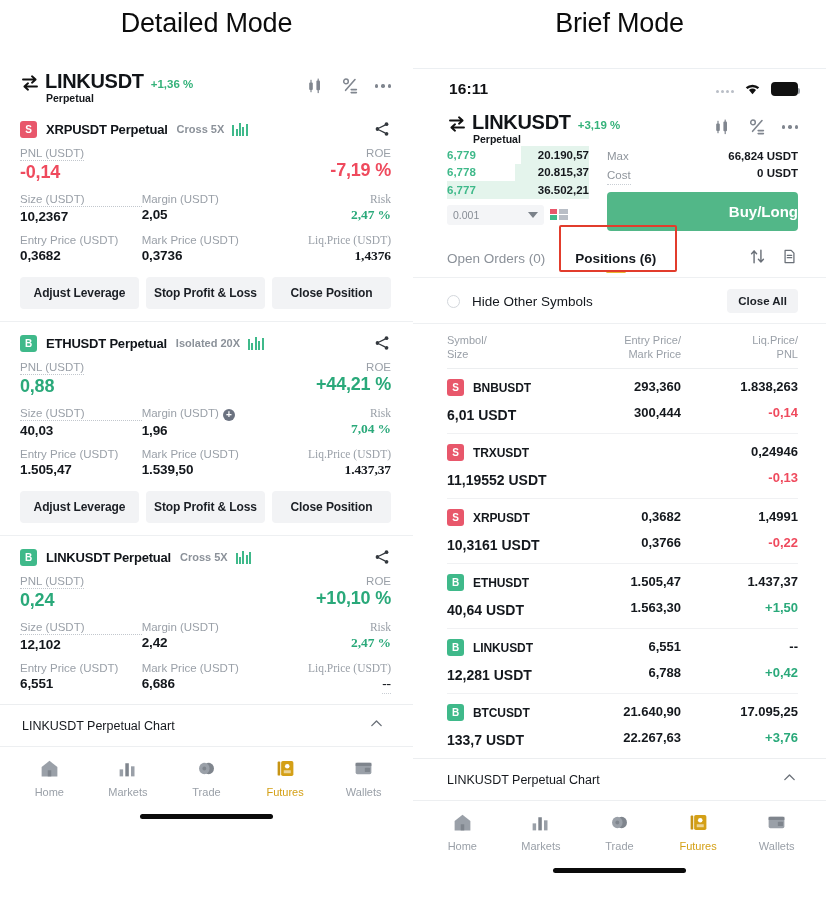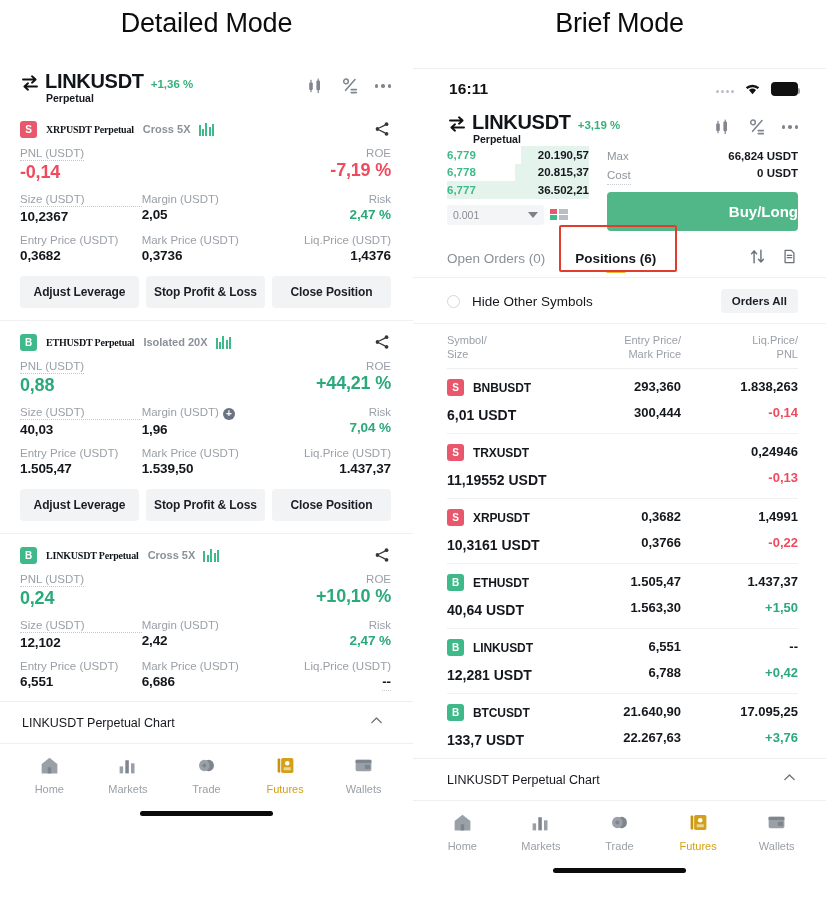--- a/index.html
+++ b/index.html
@@ -62,36 +62,36 @@
   
   .poscard { padding:6px 22px 0 20px; }
   .pc-top { display:flex; align-items:center; padding:6px 0 2px 0;}
   .side-badge {
     width:17px;height:17px;border-radius:3px;color:#fff;font-size:10px;
     font-weight:bold;display:flex;align-items:center;justify-content:center;
     margin-right:9px; flex:0 0 auto;
   }
   .side-S { background:#e8576b; }
   .side-B { background:#3fb98a; }
-  .pc-title { font-size:10px; font-weight:bold; color:#11151a; letter-spacing:-0.2px;font-family:Liberation Serif, serif;}
+  .pc-title { font-size:13px; font-weight:bold; color:#11151a; letter-spacing:-0.2px;}
   .pc-lev { font-size:11px; color:#8b9199; margin-left:9px; font-weight:bold;}
   .bars-ico { margin-left:8px; display:flex; align-items:flex-end; gap:1.4px; height:13px;}
   .bars-ico i { width:2px; background:#3fb98a; display:block; }
   .share-ico { margin-left:auto; width:18px;height:18px;}
 
   .row2 { display:flex; justify-content:space-between; margin-top:7px; }
   .lbl  { font-size:11.5px; color:#9aa0a8; }
   .lbl.dot { border-bottom:1.4px dotted #c2c7cd; padding-bottom:1px;}
   .big { font-size:18px; font-weight:bold; margin-top:1px; letter-spacing:-0.2px;}
   .big.red { color:#ef4a5d; }
   .big.green { color:#2aa97a; }
   .grid3 { display:flex; margin-top:10px; }
   .g-col { flex:1; }
   .g-col.c2 { flex:1.05; }
-  .g-col.c3 { text-align:right; }
+  .g-col.c3 { text-align:right;font-family:Liberation Serif, serif; }
   .val { font-size:13.5px; font-weight:bold; color:#13171c; margin-top:2px; letter-spacing:-0.1px;}
   .val.green { color:#2aa97a; font-weight:bold; }
   .val.dot { border-bottom:1.4px dotted #c9ced4; display:inline-block; padding-bottom:1px;}
   .plus-ico { display:inline-block;width:12px;height:12px;border-radius:50%;
               background:#6b7280;color:#fff;font-size:10px;line-height:12px;
               text-align:center;margin-left:4px;font-weight:bold;vertical-align:-1px;}
   .btnrow { display:flex; gap:7px; margin-top:13px; padding-bottom:12px;}
   .btn { flex:1; background:#f2f3f5; border-radius:4px; text-align:center;
          font-size:12px; color:#1b1f25; padding:9px 0; font-weight:bold; letter-spacing:-0.1px;}
   .divider { height:1px; background:#eef0f2; }
@@ -614,21 +614,21 @@
             </span>
           </div>
           <div class="tab-hl"></div>
         </div>
 
         <div class="divider"></div>
 
         <div class="hiderow">
           <span class="radio"></span>
           <span class="hide-txt">Hide Other Symbols</span>
-          <span class="closeall">Orders All</span>
+          <span class="closeall">Close All</span>
         </div>
 
         <div class="divider"></div>
 
         <div class="ptable">
           <div class="pth">
             <div class="pc-c1">
               <div>Symbol/</div>
               <div>Size</div>
             </div>

